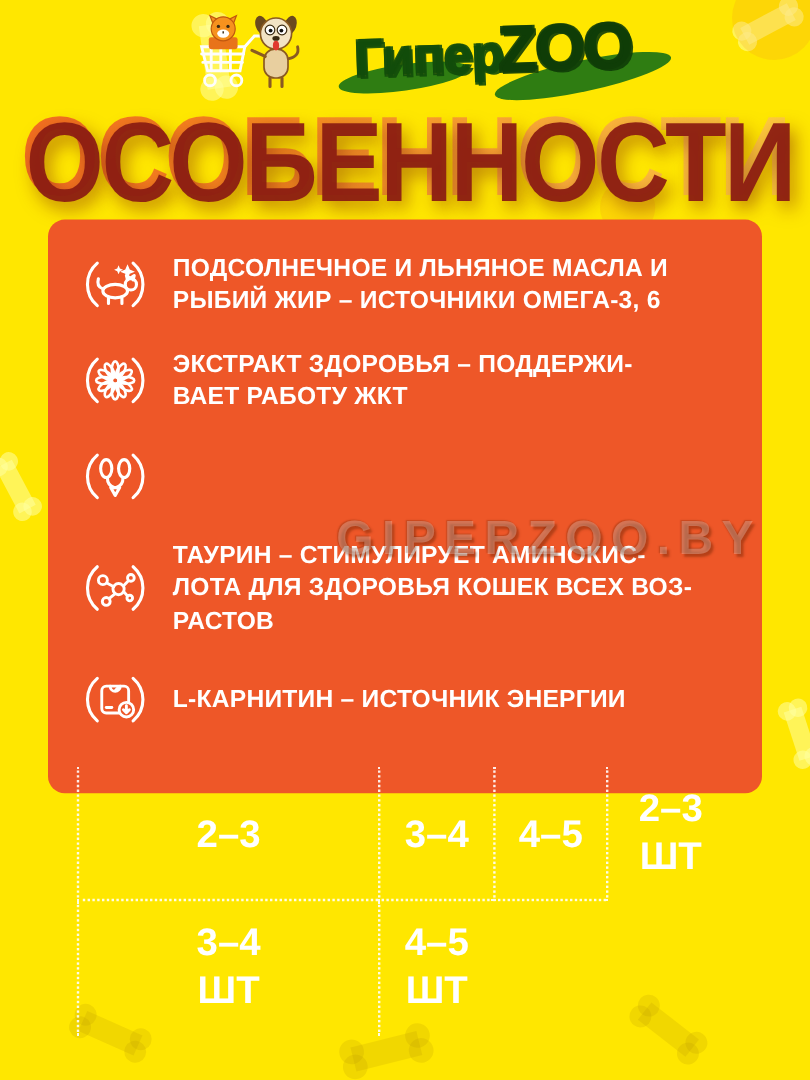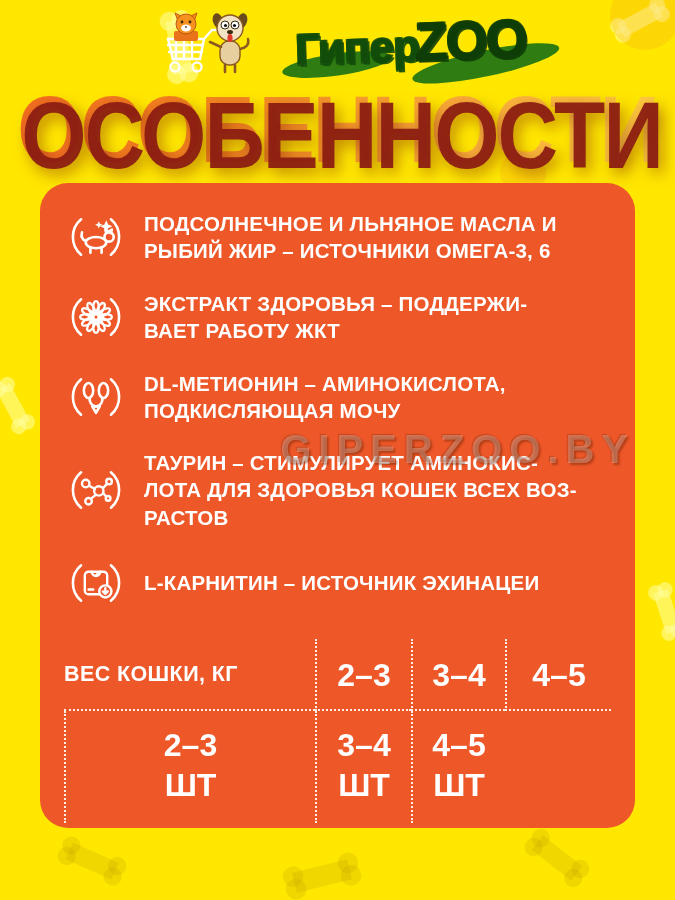--- a/index.html
+++ b/index.html
@@ -41,22 +41,22 @@
     position:absolute;top:76px;left:0;width:675px;margin:0;text-align:center;
     font-size:84px;font-weight:bold;letter-spacing:-2px;
     transform:scaleY(1.12);transform-origin:top center;
     background:linear-gradient(100deg,#F26B21 0%,#F58A1F 35%,#FBB03B 70%,#FFD23F 100%);
     -webkit-background-clip:text;background-clip:text;color:transparent;
     text-shadow:4px 5px 0 rgba(140,29,18,0.95), 8px 10px 14px rgba(120,25,10,0.5);
   }
 
   
   .panel{
-    position:absolute;left:40px;top:183px;width:595px;height:645px;
-    background:#EE5728;border-radius:28px;box-sizing:border-box;
+    position:absolute;left:40px;top:183px;width:595px;height:478px;
+    background:#EE5728;border-radius:14px;box-sizing:border-box;
     padding:26px 24px 14px 24px;display:flex;flex-direction:column;gap:28px;
   }
   .features{display:flex;flex-direction:column;gap:24px;}
   .feat{display:flex;align-items:center;gap:20px;padding-left:4px;}
   .ficon{flex:0 0 56px;width:56px;height:56px;}
   .ficon *{vector-effect:non-scaling-stroke;}
   .ftext{
     margin:0;color:#fff;font-weight:bold;font-size:20.5px;line-height:1.33;
     letter-spacing:0.2px;white-space:pre-line;
   }
@@ -246,22 +246,20 @@
 
     <div class="feat">
       <svg class="ficon" viewBox="0 0 60 60" fill="none" stroke="#fff" stroke-width="2.6" stroke-linecap="round" stroke-linejoin="round">
         <path d="M14 11 A25 25 0 0 0 14 49"></path>
           <path d="M46 11 A25 25 0 0 1 46 49"></path>
         <ellipse cx="22" cy="23" rx="5" ry="8"></ellipse>
         <ellipse cx="38" cy="23" rx="5" ry="8"></ellipse>
         <path d="M23 31 q0 7 6 9 M37 31 q0 7 -6 9"></path>
         <path d="M26 40 h8 l-4 7 z"></path>
       </svg>
-      <p class="ftext">DL-МЕТИОНИН – АМИНОКИСЛОТА,
-ПОДКИСЛЯЮЩАЯ МОЧУ</p>
     </div>
 
 
     <div class="feat">
       <svg class="ficon" viewBox="0 0 60 60" fill="none" stroke="#fff" stroke-width="2.4" stroke-linecap="round">
         <path d="M14 11 A25 25 0 0 0 14 49" stroke-width="2.6"></path>
           <path d="M46 11 A25 25 0 0 1 46 49" stroke-width="2.6"></path>
         <circle cx="19" cy="23" r="4"></circle>
         <circle cx="33" cy="31" r="5"></circle>
         <circle cx="44" cy="21" r="3"></circle>
@@ -278,28 +276,27 @@
       <svg class="ficon" viewBox="0 0 60 60" fill="none" stroke="#fff" stroke-width="2.4" stroke-linecap="round" stroke-linejoin="round">
         <path d="M14 11 A25 25 0 0 0 14 49" stroke-width="2.6"></path>
           <path d="M46 11 A25 25 0 0 1 46 49" stroke-width="2.6"></path>
         <rect x="18" y="18" width="24" height="24" rx="4"></rect>
         <path d="M25.5 18 a4.5 4.5 0 0 0 9 0"></path>
         <path d="M30.5 21.5 l2.2 -2.2"></path>
         <path d="M22 37 h5"></path>
         <circle cx="40" cy="39" r="6.5" fill="#EE5728"></circle>
         <path d="M40 35.5 v6 M37.4 39 l2.6 2.8 2.6 -2.8"></path>
       </svg>
-      <p class="ftext">L-КАРНИТИН – ИСТОЧНИК ЭХИНАЦЕИ</p>
+      <p class="ftext">L-КАРНИТИН – ИСТОЧНИК ЭНЕРГИИ</p>
     </div>
   </div>
 
   <div class="wm">GIPERZOO.BY</div>
 
   <div class="dose-table">
-    <div class="t-cell t-label row1">ВЕС КОШКИ, КГ</div>
     <div class="t-cell t-val row1">2–3</div>
     <div class="t-cell t-val row1">3–4</div>
     <div class="t-cell t-val row1">4–5</div>
     <div class="t-cell t-val row2">2–3
 ШТ</div>
     <div class="t-cell t-val row2">3–4
 ШТ</div>
     <div class="t-cell t-val row2">4–5
 ШТ</div>
   </div>

